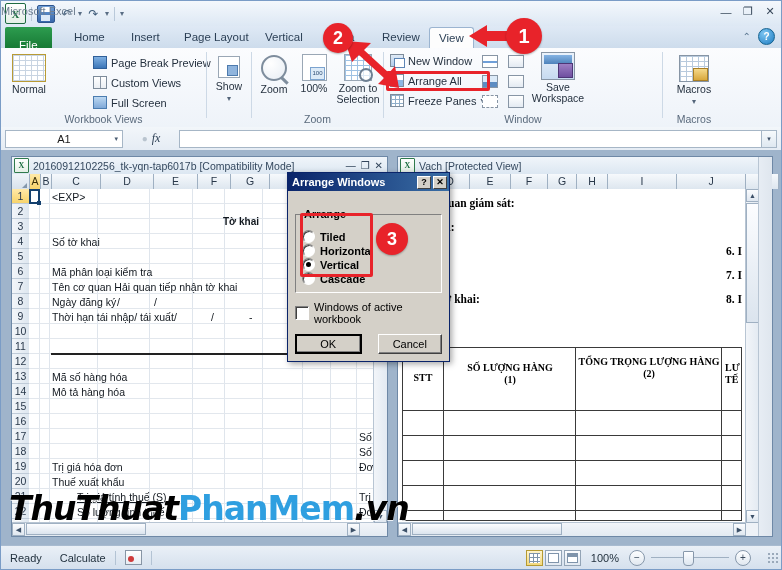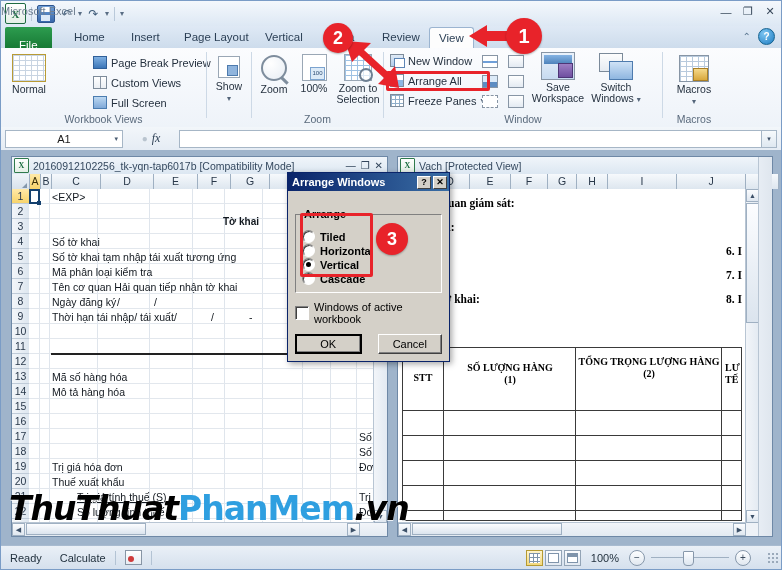--- a/index.html
+++ b/index.html
@@ -440,26 +440,20 @@
       <span class="tinysq t2" style="position:absolute;left:98px;top:27px;"></span>
       <span class="tinysq t3" style="position:absolute;left:98px;top:47px;"></span>
       <span class="tinysq t4" style="position:absolute;left:124px;top:7px;"></span>
       <span class="tinysq t4" style="position:absolute;left:124px;top:27px;"></span>
       <span class="tinysq t4" style="position:absolute;left:124px;top:47px;"></span>
 
       <div class="bigbtn" style="left:146px;top:4px;width:56px;">
         <span class="ic icon-save-ws"></span>
         <span>Save</span><br>
         <span>Workspace</span>
-      </div>
-      <div class="bigbtn" style="left:204px;top:5px;width:56px;">
-        <span class="ic icon-switch"></span>
-        <span>Switch</span><br>
-        <span>Windows</span>
-        <span class="caret">▾</span>
       </div>
       <div class="glabel" style="left:0;width:278px;">Window</div>
     </div>
     <div class="gsep" style="left:661px;"></div>
 
     <div class="rgroup" style="left:662px;width:62px;">
       <div class="bigbtn" style="left:8px;top:7px;width:46px;">
         <span class="ic icon-macro"></span>
         <span>Macros</span><br>
         <span class="caret">▾</span>
@@ -574,21 +568,20 @@
             <div class="hline" style="top:329px;"></div>
 
           <div class="thickline" style="left:22px;right:30px;top:164px;"></div>
 
           <div class="selbox" style="left:0;top:0;width:11px;height:15px;"></div>
 
           <span class="cellTxt" style="left:23px;top:1px;">&lt;EXP&gt;</span>
           <span class="cellTxt big" style="left:194px;top:26px;">Tờ khai</span>
           <span class="cellTxt" style="left:23px;top:46px;">Số tờ khai</span>
           <span class="cellTxt" style="left:275px;top:46px;">Số tờ</span>
-          <span class="cellTxt" style="left:23px;top:61px;">Số tờ khai tạm nhập tái xuất tương ứng</span>
           <span class="cellTxt" style="left:23px;top:76px;">Mã phân loại kiểm tra</span>
           <span class="cellTxt" style="left:258px;top:76px;">Mã loại hìn</span>
           <span class="cellTxt" style="left:23px;top:91px;">Tên cơ quan Hải quan tiếp nhận tờ khai</span>
           <span class="cellTxt" style="left:23px;top:106px;">Ngày đăng ký</span>
           <span class="cellTxt" style="left:88px;top:106px;">/</span>
           <span class="cellTxt" style="left:125px;top:106px;">/</span>
           <span class="cellTxt" style="left:23px;top:121px;">Thời hạn tái nhập/ tái xuất</span>
           <span class="cellTxt" style="left:145px;top:121px;">/</span>
           <span class="cellTxt" style="left:182px;top:121px;">/</span>
           <span class="cellTxt" style="left:220px;top:121px;">-</span>

